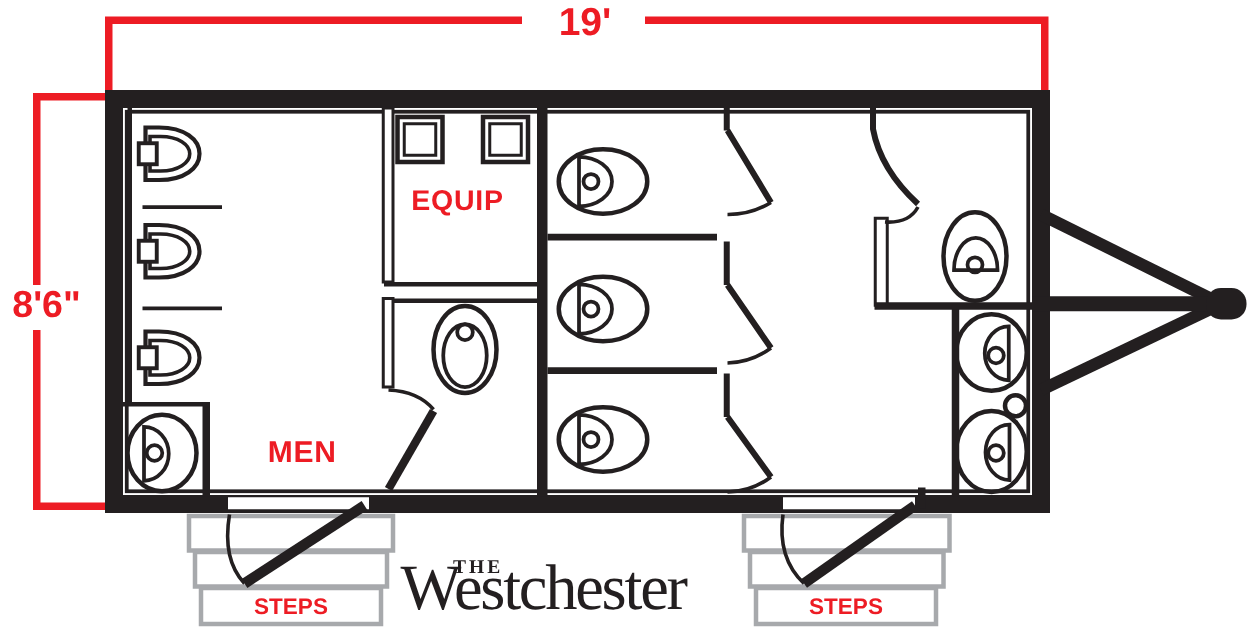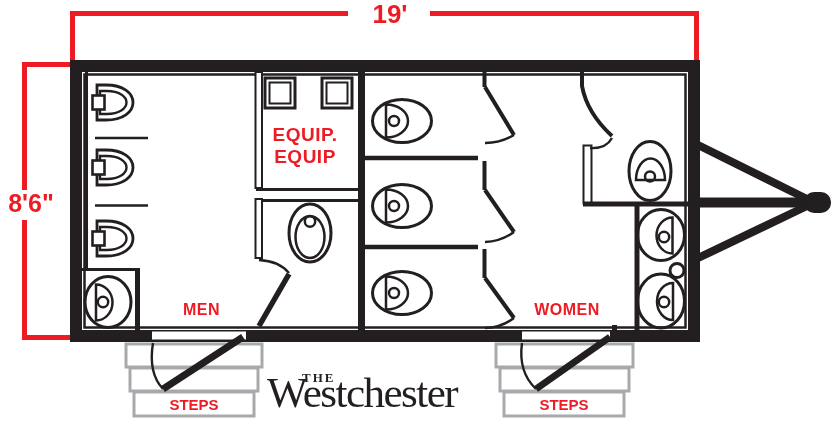--- a/index.html
+++ b/index.html
@@ -11,21 +11,21 @@
   html,body{margin:0;padding:0;background:var(--background);}
   #stage{
     position:relative;width:834px;height:425px;background:var(--background);
     font-family:"Liberation Sans",sans-serif;overflow:hidden;
   }
   #plan-svg{position:absolute;left:0;top:0;z-index:1;}
   .lbl{position:absolute;z-index:2;text-align:center;color:var(--accent-red);
        font-weight:bold;line-height:1;white-space:nowrap;}
   .dim-label{font-size:26px;text-align:center;}
   .dim-label-side{font-size:25px;}
-  .room-label{font-size:16px;letter-spacing:.5px;margin-top:10px;}
+  .room-label{font-size:20px;letter-spacing:.5px;}
   .equip-label{font-size:19px;line-height:22px;letter-spacing:.5px;}
   .steps-label{font-size:15px;line-height:23px;}
   .logo-the{position:absolute;z-index:2;color:var(--ink);font-family:"Liberation Serif",serif;
             font-size:13px;font-weight:600;letter-spacing:2px;text-align:left;}
   .logo-name{position:absolute;z-index:2;color:var(--ink);font-family:"Liberation Serif",serif;
              font-size:43px;letter-spacing:-1.5px;line-height:1;}
   
   .sk{stroke:var(--ink);}
   .sr{stroke:var(--accent-red);}
   .sg{stroke:var(--step-gray);}
@@ -188,26 +188,24 @@
       <path d="M694,260 L807,206" stroke-width="8"></path>
       <path d="M688,202.5 H810" stroke-width="10"></path>
       <rect x="804" y="192" width="27" height="21" rx="10" fill="#231f20" stroke="none"></rect>
     </g>
   </svg>
 
   <div class="lbl dim-label" style="left:352px;top:1px;width:76px;">19'</div>
   <div class="lbl dim-label-side" style="left:2px;top:191px;width:58px;">8'6"</div>
 
   <div class="lbl equip-label" style="left:257px;top:124px;width:96px;">
-    <div>EQUIP.</div>
     <div>EQUIP</div>
   </div>
 
   <div class="lbl room-label" style="left:159px;top:292px;width:85px;">MEN</div>
-  <div class="lbl room-label" style="left:517px;top:292px;width:100px;">WOMEN</div>
 
   <div class="lbl steps-label" style="left:134px;top:393px;width:120px;">STEPS</div>
   <div class="lbl steps-label" style="left:504px;top:393px;width:120px;">STEPS</div>
 
   <div class="logo-the" style="left:302px;top:370px;width:60px;">THE</div>
   <div class="logo-name" style="left:267px;top:371px;">Westchester</div>
 
 </div>
 
 </body></html>

